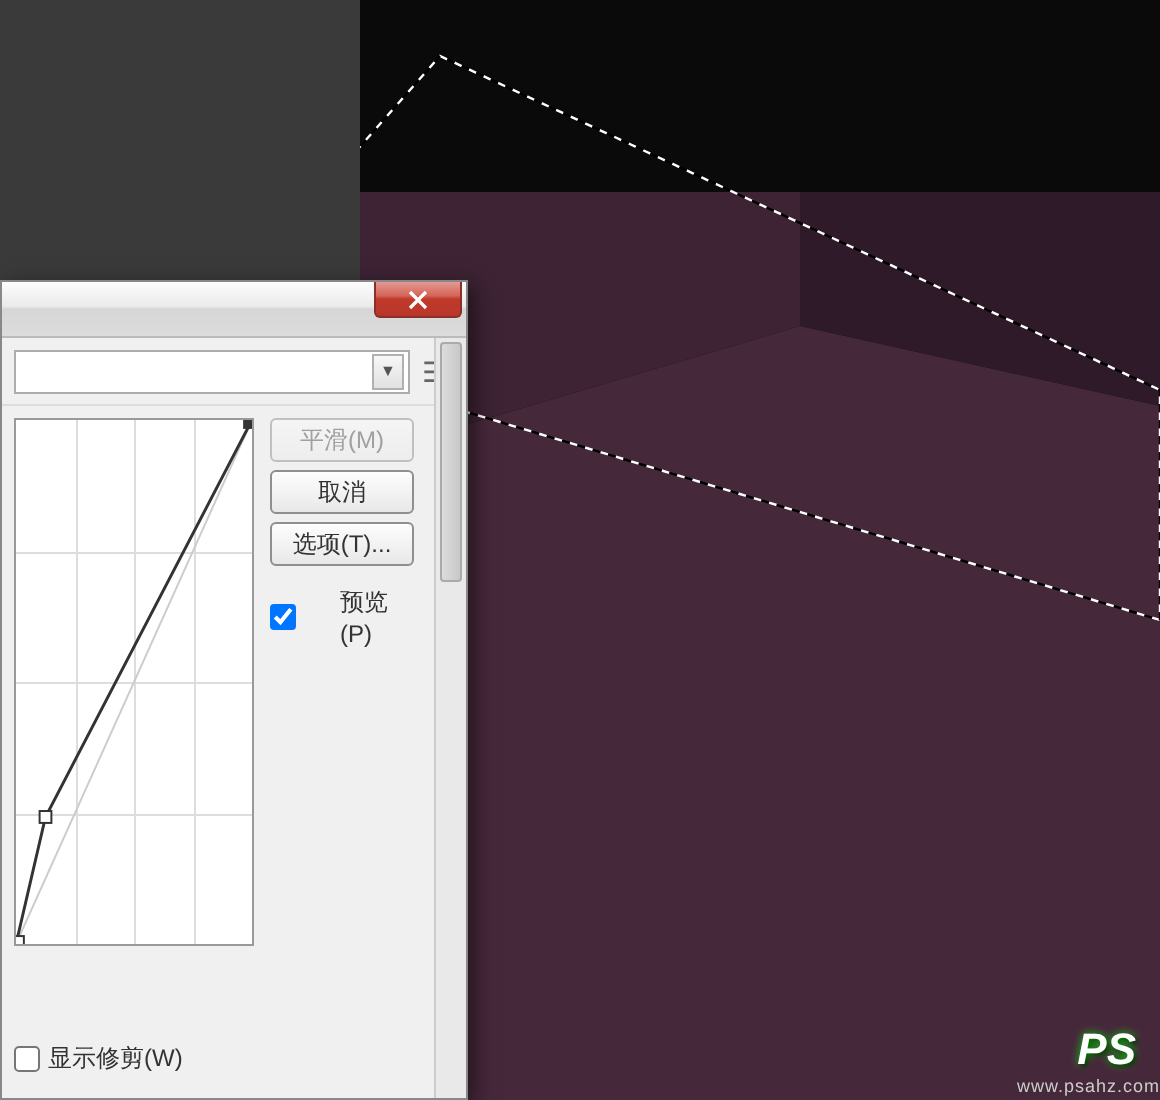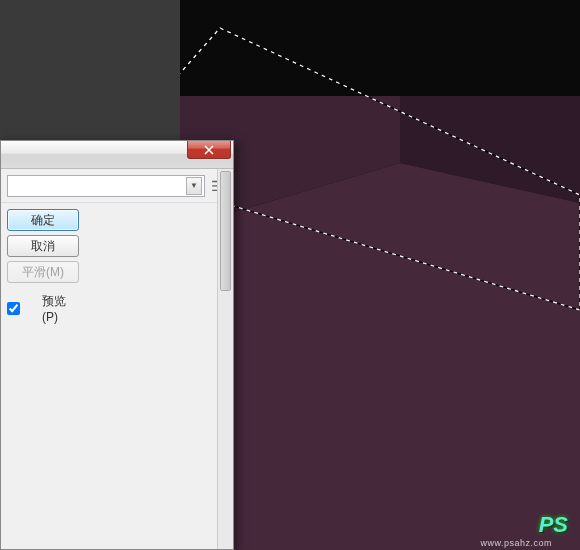--- a/index.html
+++ b/index.html
@@ -224,28 +224,28 @@
       font-size: 18px;
       font-style: italic;
       font-weight: bold;
       text-shadow: 0 0 4px rgba(0,255,0,0.8), 1px 1px 2px #000;
       display: flex;
       align-items: baseline;
       gap: 4px;
     }
     
     .watermark-ps {
-      color: #5eead4;
+      color: #ffffff;
       font-size: 22px;
     }
     
     .watermark-url {
       position: absolute;
       bottom: 2px;
-      right: 28px;
+      right: 0;
       color: #ccc;
       font-size: 9px;
       letter-spacing: 0.5px;
     }
     
     .scrollbar-v {
       position: absolute;
       right: 0;
       top: 28px;
       bottom: 0;
@@ -297,30 +297,51 @@
   </div>
 
   <div class="dropdown-row">
     <div class="dropdown">
       <div class="dropdown-arrow">▼</div>
     </div>
     <div class="menu-icon">☰</div>
   </div>
 
   <div class="dialog-body">
+    <div class="curves-area">
+      <div class="curves-graph">
+        <div class="grid-line-h" style="top:25%"></div>
+        <div class="grid-line-h" style="top:50%"></div>
+        <div class="grid-line-h" style="top:75%"></div>
+        <div class="grid-line-v" style="left:25%"></div>
+        <div class="grid-line-v" style="left:50%"></div>
+        <div class="grid-line-v" style="left:75%"></div>
+        <svg class="curve-line" viewBox="0 0 120 264" preserveAspectRatio="none">
+          <line x1="0" y1="264" x2="120" y2="0" stroke="#ccc" stroke-width="1"></line>
+          <polyline points="0,264 15,200 120,0" fill="none" stroke="#333" stroke-width="1.5"></polyline>
+          <rect x="-2" y="260" width="6" height="6" fill="white" stroke="#333"></rect>
+          <rect x="12" y="197" width="6" height="6" fill="white" stroke="#333"></rect>
+          <rect x="116" y="-2" width="6" height="6" fill="#333" stroke="#333"></rect>
+        </svg>
+      </div>
+      <label class="show-clip">
+        <input type="checkbox" style="">
+        <span>显示修剪(W)</span>
+      </label>
+    </div>
 
     <div class="buttons-col">
-      <div class="btn btn-primary">
-        <span>确定</span>
+      <div class="btn btn-disabled">
+        <span>平滑(M)</span>
       </div>
       <div class="btn">
         <span>取消</span>
       </div>
-      <div class="btn btn-disabled">
-        <span>平滑(M)</span>
+      <div class="btn">
+        <span>选项(T)...</span>
       </div>
       <label class="preview-check">
         <input type="checkbox" checked="" style="">
         <span>预览(P)</span>
       </label>
     </div>
   </div>
 
   <div class="scrollbar-v">
     <div class="scrollbar-thumb"></div>

